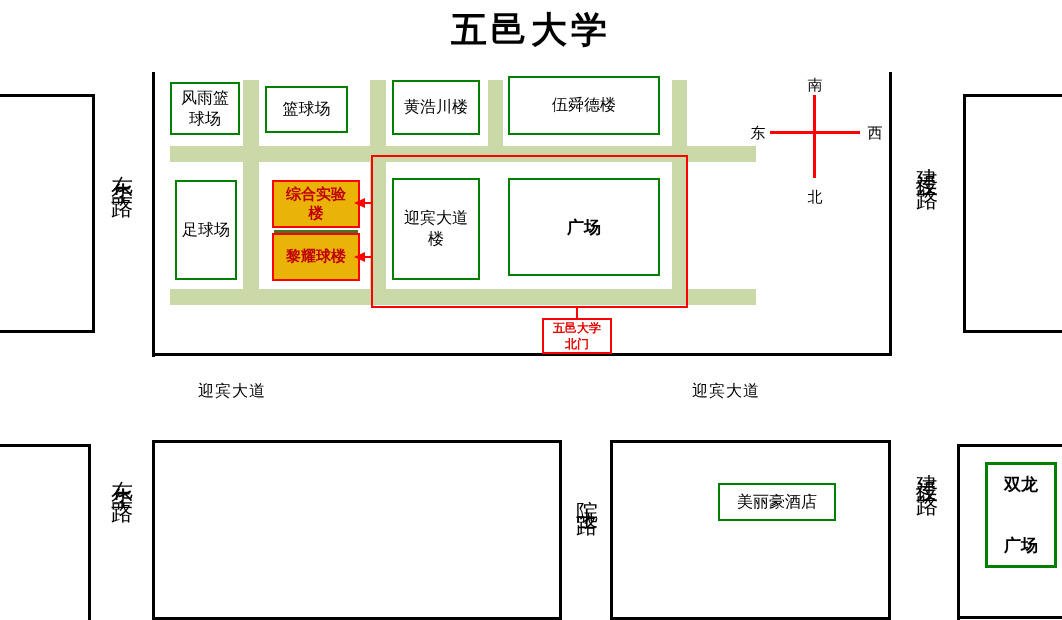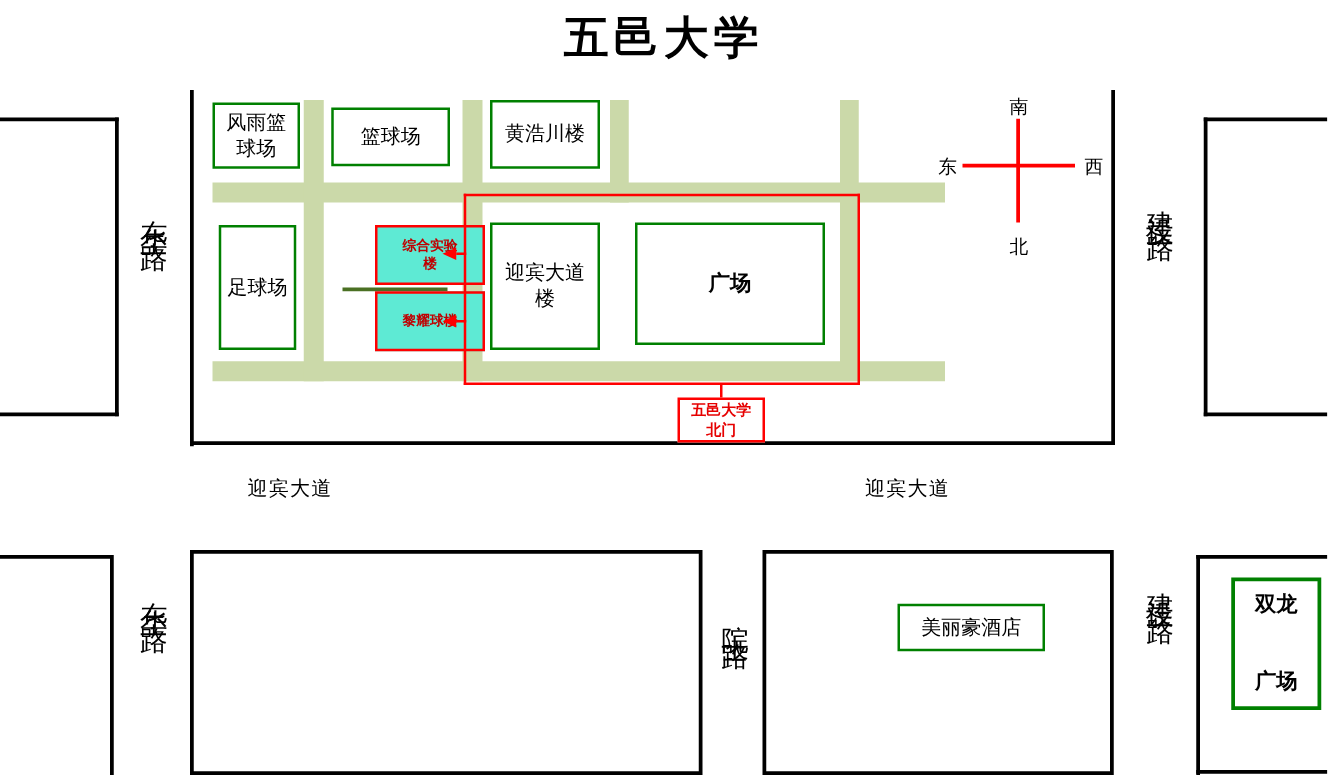--- a/index.html
+++ b/index.html
@@ -15,22 +15,22 @@
   .bar   { position:absolute; background:#000; z-index:1; }
   .block { position:absolute; border:3px solid #000; z-index:1; }
   .strip { position:absolute; background:#cbd9a9; z-index:0; }
   .bldg {
     position:absolute; border:2px solid #008000; background:#fff; z-index:3;
     display:flex; flex-direction:column; align-items:center; justify-content:center;
     text-align:center; font-size:16px; line-height:1.3;
   }
   .bldg.bold { font-weight:bold; font-size:17px; }
   .bldg.hl {
-    background:#5eead4; border-color:#ff0000; color:#c00000;
-    font-weight:bold; font-size:11px;margin-left:28px;
+    background:#eab308; border-color:#ff0000; color:#c00000;
+    font-weight:bold; font-size:15px;
   }
   .bldg.gate {
     border-color:#ff0000; color:#e60000; font-size:12px; font-weight:bold;
     line-height:1.35; z-index:5;
   }
   .bldg.thick { border-width:3px; line-height:1.7;gap:32px; }
   .red  { position:absolute; background:#ff0000; z-index:4; }
   .ahead{
     position:absolute; width:0; height:0; z-index:4;
     border-top:5px solid transparent; border-bottom:5px solid transparent;
@@ -84,25 +84,28 @@
   <div class="red" style="left:576px;top:308px;width:2px;height:12px"></div>
   <div class="red" style="left:365px;top:202px;width:8px;height:2px"></div>
   <div class="ahead" style="left:354px;top:198px"></div>
   <div class="red" style="left:365px;top:256px;width:8px;height:2px"></div>
   <div class="ahead" style="left:354px;top:252px"></div>
 
   <div class="bldg" style="left:170px;top:82px;width:70px;height:53px">
     <span>风雨篮</span>
     <span>球场</span>
   </div>
-  <div class="bldg" style="left:265px;top:86px;width:95px;height:47px">
+  <div class="bldg" style="left:265px;top:86px;width:83px;height:47px">
     <span>篮球场</span>
   </div>
   <div class="bldg" style="left:392px;top:80px;width:88px;height:55px">
     <span>黄浩川楼</span>
+  </div>
+  <div class="bldg" style="left:508px;top:76px;width:152px;height:59px">
+    <span>伍舜德楼</span>
   </div>
   <div class="bldg" style="left:175px;top:180px;width:62px;height:100px">
     <span>足球场</span>
   </div>
   <div class="bldg hl" style="left:272px;top:180px;width:88px;height:48px">
     <span>综合实验</span>
     <span>楼</span>
   </div>
   <div class="divider" style="left:274px;top:230px;width:84px;height:3px"></div>
   <div class="bldg hl" style="left:272px;top:233px;width:88px;height:48px">

